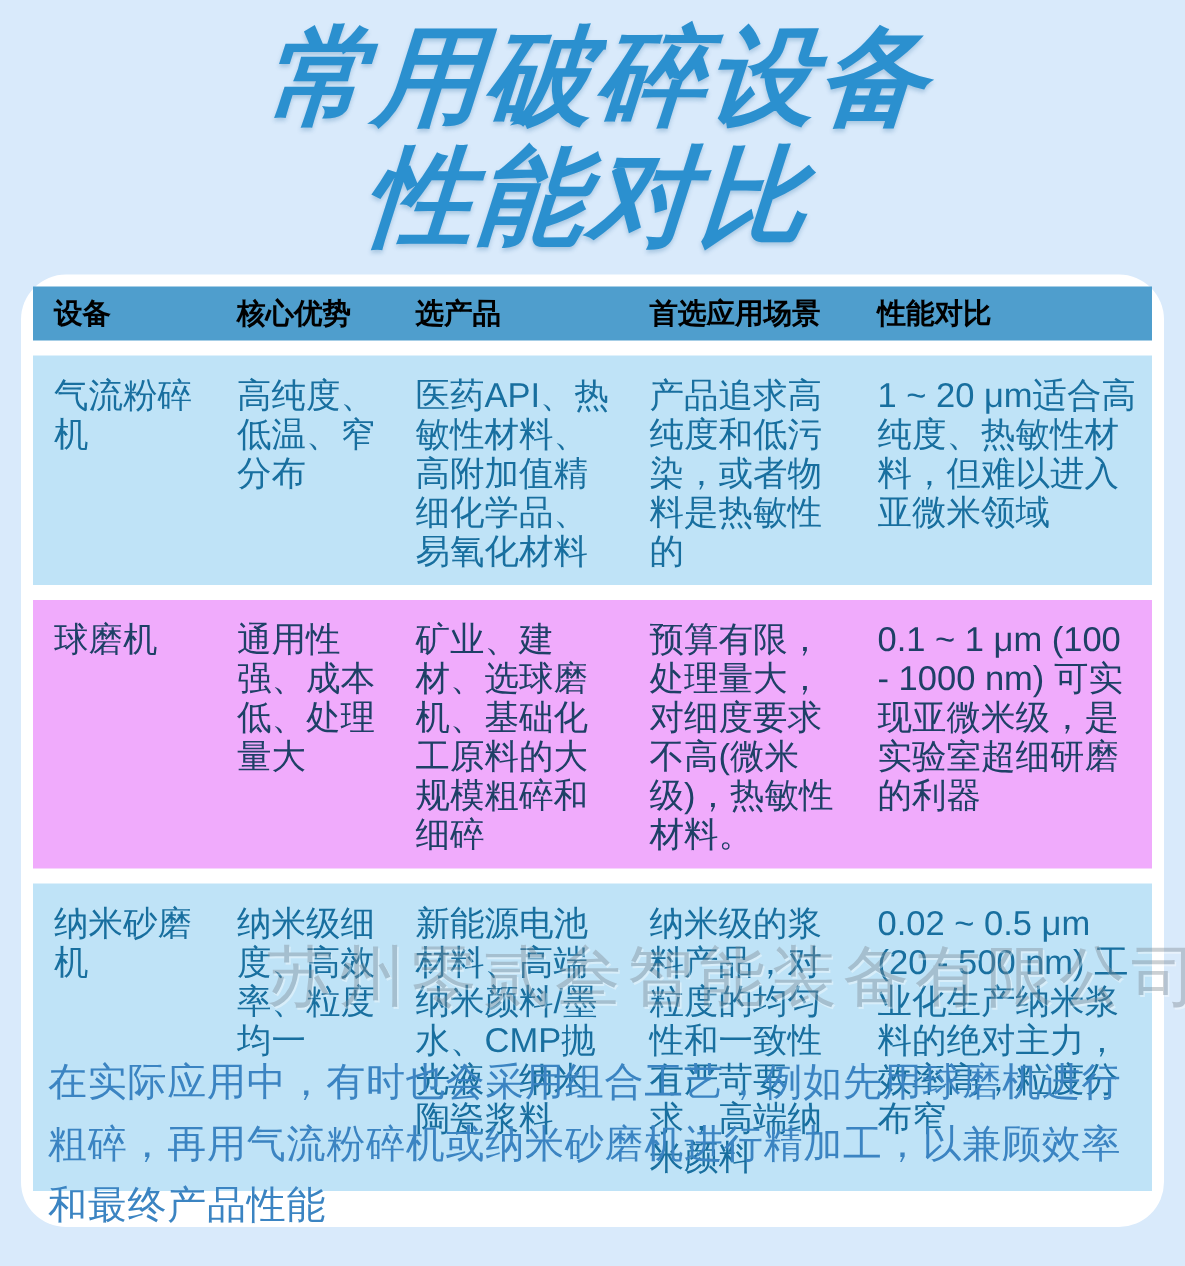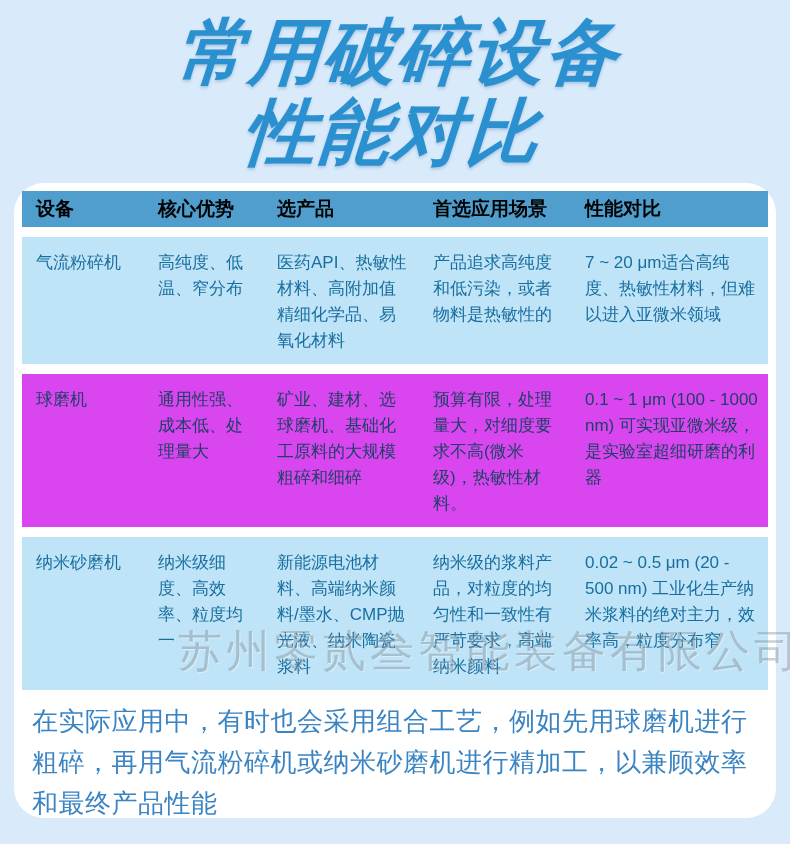--- a/index.html
+++ b/index.html
@@ -31,24 +31,24 @@
   .grid5 {
     display:grid;
     grid-template-columns:122px 119px 156px 152px 1fr;
   }
   .thead {
     background:#4f9ecd; color:#000000;
     height:36px; align-items:center;
     font-size:19px; font-weight:bold;
   }
   .thead .cell { padding-left:14px; }
-  .trow { margin-top:10px; font-size:17px; line-height:26px; }
+  .trow { margin-top:10px; font-size:23px; line-height:26px; }
   .trow .cell { padding:13px 10px 10px 14px; }
   .row-light { background:#bfe3f7; color:#186f9f; }
-  .row-dark  { background:#d946ef; color:#1e4066; }
+  .row-dark  { background:#f0abfc; color:#1e4066; }
   .h-row1 { min-height:84px; }
   .h-row2 { min-height:103px; }
   .h-row3 { min-height:143px; }
   .cell-device { font-weight:500; }
 
   
   .watermark {
     position:absolute; left:178px; top:622px;
     font-size:44px; letter-spacing:4px; white-space:nowrap;
     color:#808b94; opacity:.40; font-weight:500;
@@ -82,21 +82,21 @@
         <div class="cell">选产品</div>
         <div class="cell">首选应用场景</div>
         <div class="cell">性能对比</div>
       </div>
 
       <div class="grid5 trow row-light h-row1">
         <div class="cell cell-device">气流粉碎机</div>
         <div class="cell">高纯度、低温、窄分布</div>
         <div class="cell">医药API、热敏性材料、高附加值精细化学品、易氧化材料</div>
         <div class="cell">产品追求高纯度和低污染，或者物料是热敏性的</div>
-        <div class="cell">7 ~ 20 μm适合高纯度、热敏性材料，但难以进入亚微米领域</div>
+        <div class="cell">1 ~ 20 μm适合高纯度、热敏性材料，但难以进入亚微米领域</div>
       </div>
 
       <div class="grid5 trow row-dark h-row2">
         <div class="cell cell-device">球磨机</div>
         <div class="cell">通用性强、成本低、处理量大</div>
         <div class="cell">矿业、建材、选球磨机、基础化工原料的大规模粗碎和细碎</div>
         <div class="cell">预算有限，处理量大，对细度要求不高(微米级)，热敏性材料。</div>
         <div class="cell">0.1 ~ 1 μm (100 - 1000 nm) 可实现亚微米级，是实验室超细研磨的利器</div>
       </div>
 

